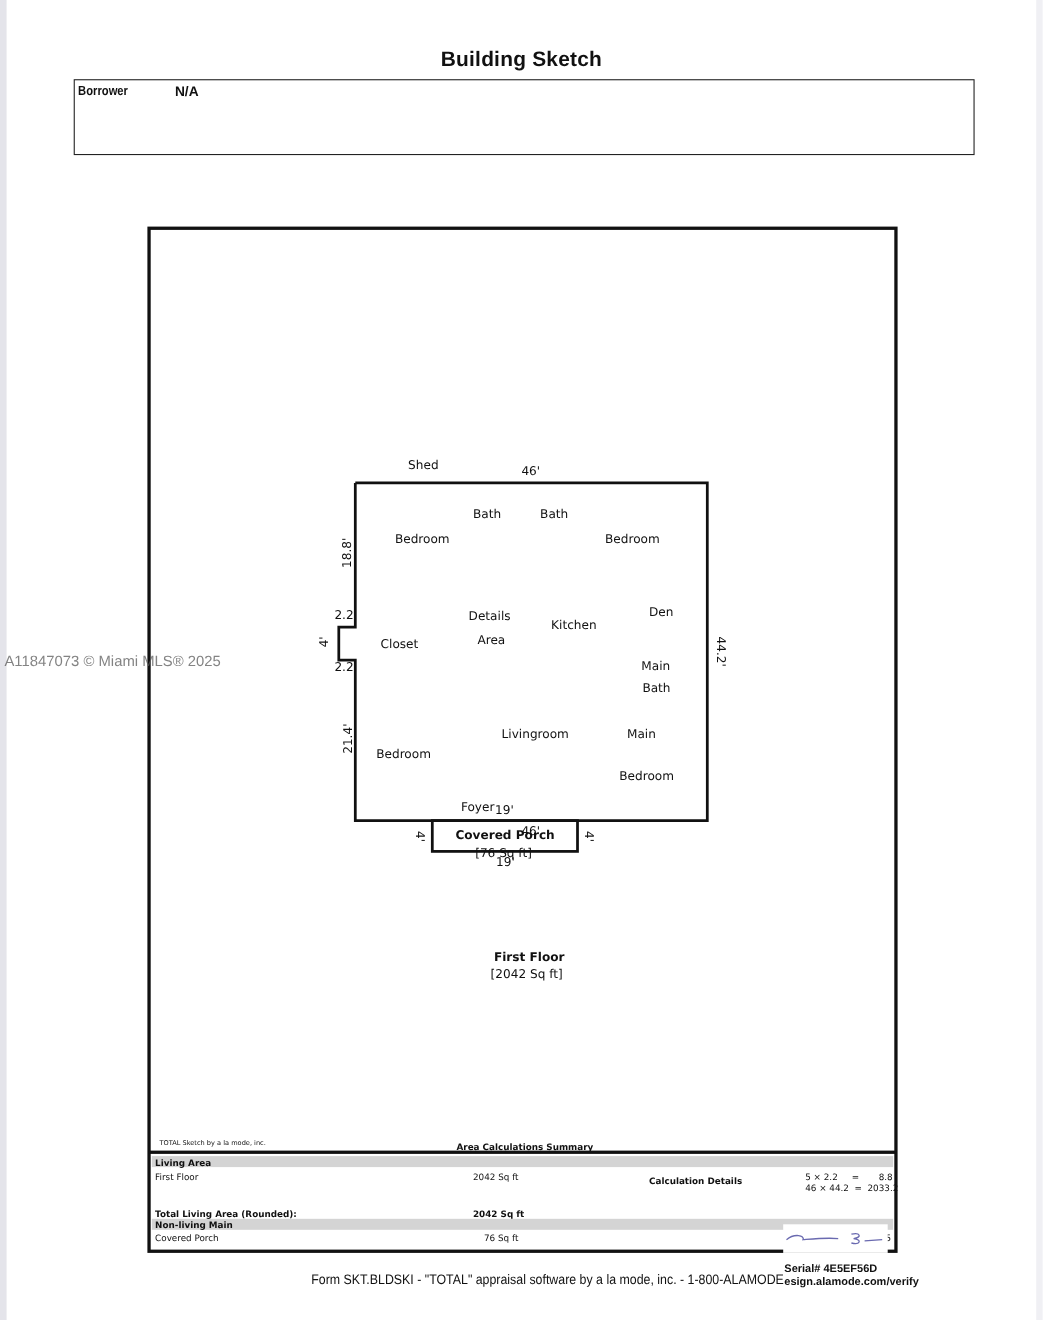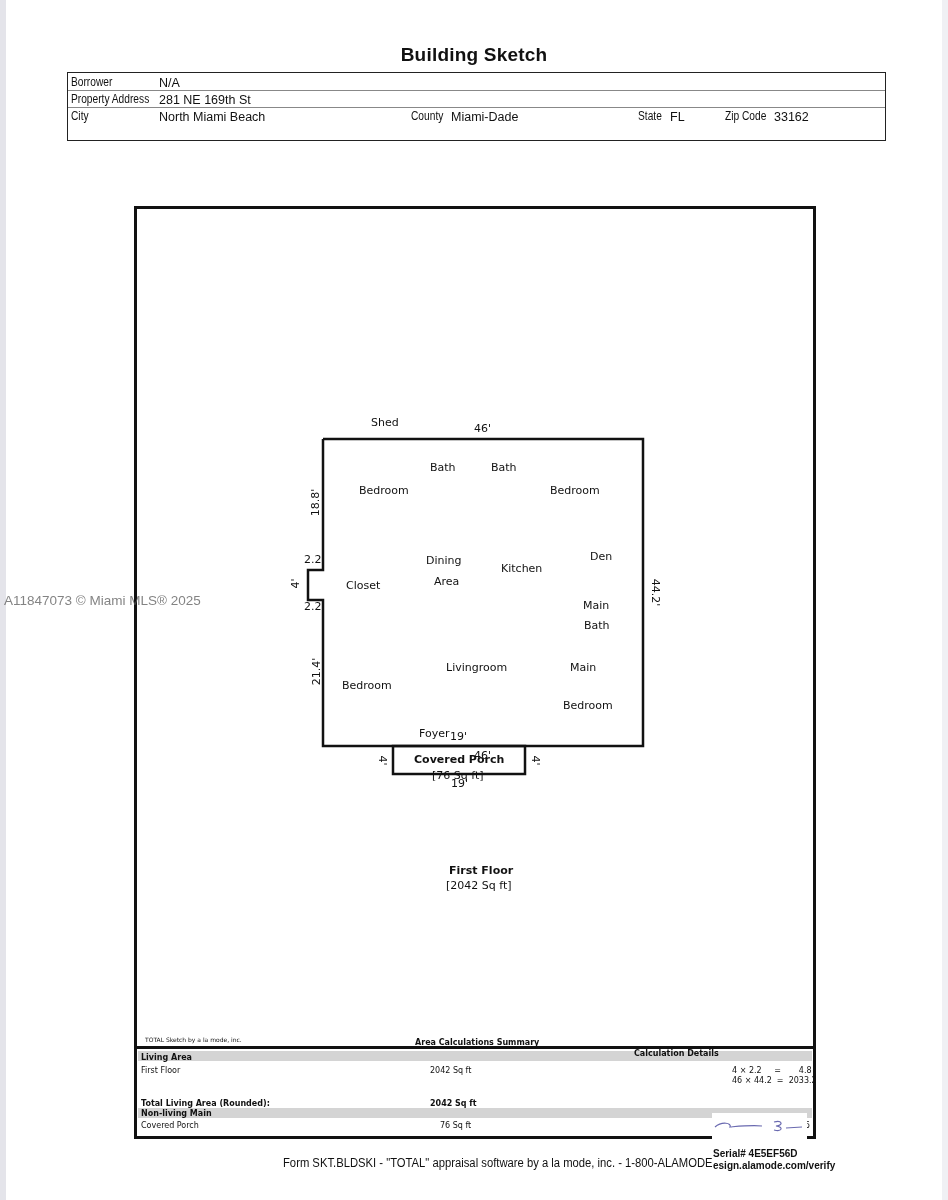--- a/index.html
+++ b/index.html
@@ -35,67 +35,53 @@
 </style>
 </head>
 <body>
 
 <div class="edge-l"></div>
 <div class="edge-r"></div>
 
 <div class="title">Building Sketch</div>
 
 <div class="info-table">
-  <div class="info-row" style="top:0;">
+  <div class="info-row" style="top:0;font-weight:bold;">
     <span class="lbl" style="left:3px;">Borrower</span>
     <span class="val" style="left:91px;">N/A</span>
-  </div>
-  <div class="info-row" style="top:17px;">
-    <span class="lbl" style="left:3px;">Property Address</span>
-    <span class="val" style="left:91px;">281 NE 169th St</span>
-  </div>
-  <div class="info-row" style="top:34px;">
-    <span class="lbl" style="left:3px;">City</span>
-    <span class="val" style="left:91px;">North Miami Beach</span>
-    <span class="lbl" style="left:343px;">County</span>
-    <span class="val" style="left:383px;">Miami-Dade</span>
-    <span class="lbl" style="left:570px;">State</span>
-    <span class="val" style="left:602px;">FL</span>
-    <span class="lbl" style="left:657px;">Zip Code</span>
-    <span class="val" style="left:706px;">33162</span>
   </div>
 </div>
 
 <div class="frame"></div>
 
 <svg class="plan-svg" width="948" height="1200">
   <polyline points="323,439 643,439 643,746 323,746 323,600 308,600 308,570 323,570 323,439" fill="none" stroke="#111" stroke-width="2.5"></polyline>
   <rect x="393" y="746" width="132" height="28" fill="none" stroke="#111" stroke-width="2.5"></rect>
 </svg>
 
 <span class="room" style="left:371px;top:416px;">Shed</span>
 <span class="dim" style="left:474px;top:422px;">46'</span>
 <span class="room" style="left:430px;top:461px;">Bath</span>
 <span class="room" style="left:491px;top:461px;">Bath</span>
 <span class="room" style="left:359px;top:484px;">Bedroom</span>
 <span class="room" style="left:550px;top:484px;">Bedroom</span>
 <span class="dim rot" style="left:302px;top:496px;">18.8'</span>
-<span class="room" style="left:426px;top:554px;">Dining</span>
+<span class="room" style="left:426px;top:554px;">Details</span>
 <span class="room" style="left:434px;top:575px;">Area</span>
 <span class="room" style="left:501px;top:562px;">Kitchen</span>
 <span class="room" style="left:590px;top:550px;">Den</span>
 <span class="dim" style="left:304px;top:553px;">2.2</span>
 <span class="dim rot" style="left:290px;top:577px;">4'</span>
 <span class="room" style="left:346px;top:579px;">Closet</span>
 <span class="dim rot90" style="left:642px;top:586px;">44.2'</span>
 <span class="dim" style="left:304px;top:600px;">2.2</span>
 <span class="room" style="left:583px;top:599px;">Main</span>
 <span class="room" style="left:584px;top:619px;">Bath</span>
 <span class="dim rot" style="left:303px;top:665px;">21.4'</span>
-<span class="room" style="left:446px;top:661px;">Livingroom</span>
+<span class="room" style="left:456px;top:661px;">Livingroom</span>
 <span class="room" style="left:570px;top:661px;">Main</span>
 <span class="room" style="left:342px;top:679px;">Bedroom</span>
 <span class="room" style="left:563px;top:699px;">Bedroom</span>
 <span class="room" style="left:419px;top:727px;">Foyer</span>
 <span class="dim" style="left:450px;top:730px;">19'</span>
 <span class="dim" style="left:474px;top:749px;">46'</span>
 <span class="dim rot90" style="left:377px;top:754px;">4'</span>
 <span class="dim rot90" style="left:530px;top:754px;">4'</span>
 <span class="room b" style="left:414px;top:753px;">Covered Porch</span>
 <span class="room" style="left:432px;top:769px;">[76 Sq ft]</span>
@@ -104,24 +90,24 @@
 <span class="room b" style="left:449px;top:864px;">First Floor</span>
 <span class="room" style="left:446px;top:879px;">[2042 Sq ft]</span>
 
 <span class="s-txt" style="left:145px;top:1036px;font-size:6px;">TOTAL Sketch by a la mode, inc.</span>
 <span class="s-txt b" style="left:415px;top:1038px;">Area Calculations Summary</span>
 
 <div class="summary">
   <div class="s-band" style="top:2px;"></div>
   <div class="s-band" style="top:59px;"></div>
   <span class="s-txt b" style="left:6px;top:4px;">Living Area</span>
-  <span class="s-txt b" style="left:455px;top:0;margin-left:44px;">Calculation Details</span>
+  <span class="s-txt b" style="left:455px;top:20px;">Calculation Details</span>
   <span class="s-txt" style="left:6px;top:17px;">First Floor</span>
   <span class="s-txt" style="left:295px;top:17px;">2042 Sq ft</span>
-  <span class="s-txt" style="left:597px;top:17px;white-space:pre;">4 × 2.2     =       4.8</span>
+  <span class="s-txt" style="left:597px;top:17px;white-space:pre;">5 × 2.2     =       8.8</span>
   <span class="s-txt" style="left:597px;top:27px;white-space:pre;">46 × 44.2  =  2033.2</span>
   <span class="s-txt b" style="left:6px;top:50px;">Total Living Area (Rounded):</span>
   <span class="s-txt b" style="left:295px;top:50px;">2042 Sq ft</span>
   <span class="s-txt b" style="left:6px;top:60px;">Non-living Main</span>
   <span class="s-txt" style="left:6px;top:72px;">Covered Porch</span>
   <span class="s-txt" style="left:305px;top:72px;">76 Sq ft</span>
   <span class="s-txt" style="left:670px;top:72px;">5</span>
 </div>
 
 <div class="sigbox">

